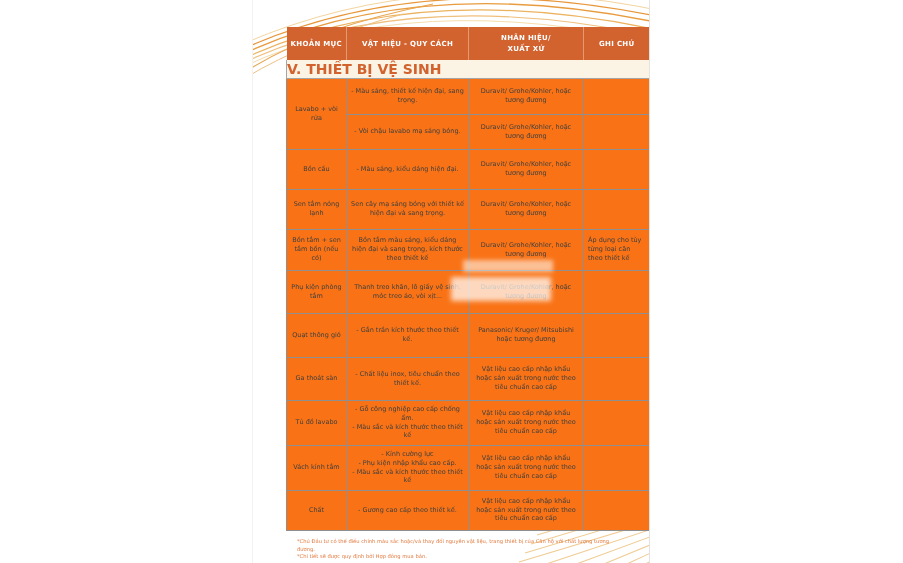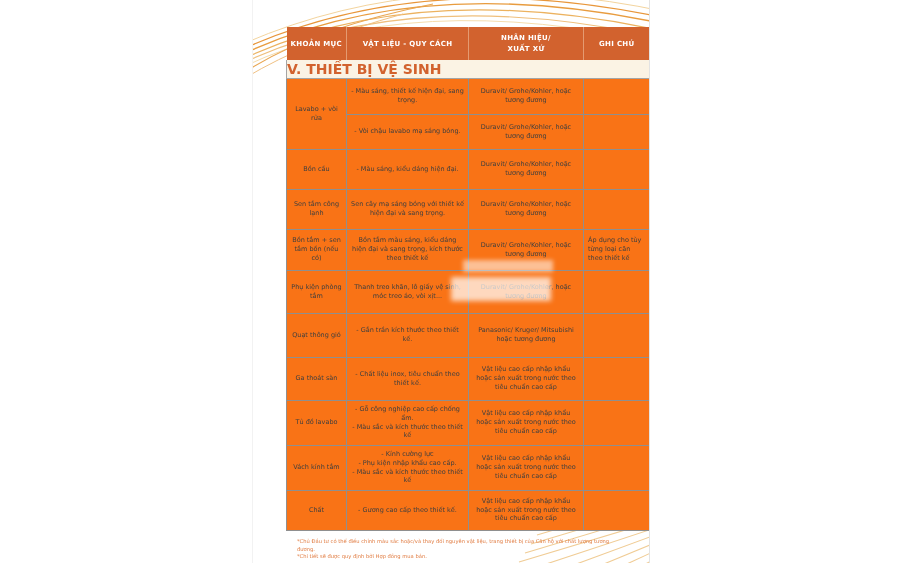--- a/index.html
+++ b/index.html
@@ -76,21 +76,21 @@
     <table class="spec">
       <colgroup>
         <col style="width:60px">
           <col style="width:122px">
           <col style="width:115px">
           <col style="width:66px">
       </colgroup>
       <thead>
         <tr>
           <th>KHOẢN MỤC</th>
-          <th>VẬT LIỆU - QUY CÁCH</th>
+          <th>VẬT HIỆU - QUY CÁCH</th>
           <th class="two-line">NHÃN HIỆU/
 XUẤT XỨ</th>
           <th>GHI CHÚ</th>
         </tr>
         <tr>
           <td class="section" colspan="4">V. THIẾT BỊ VỆ SINH</td>
         </tr>
       </thead>
       <tbody>
           <tr style="height: 36px;">
@@ -110,21 +110,21 @@
           </tr>
           <tr style="height: 40px; padding-left: 36px;">
             <td class="body c-item">Bồn cầu</td>
             <td class="body c-spec">
               <div>- Màu sáng, kiểu dáng hiện đại.</div>
             </td>
             <td class="body c-brand">Duravit/ Grohe/Kohler, hoặc tương đương</td>
             <td class="body c-note"></td>
           </tr>
           <tr style="height: 40px;">
-            <td class="body c-item">Sen tắm công lạnh</td>
+            <td class="body c-item">Sen tắm nóng lạnh</td>
             <td class="body c-spec">
               <div>Sen cây mạ sáng bóng với thiết kế hiện đại và sang trọng.</div>
             </td>
             <td class="body c-brand">Duravit/ Grohe/Kohler, hoặc tương đương</td>
             <td class="body c-note"></td>
           </tr>
           <tr style="height: 41px;">
             <td class="body c-item">Bồn tắm + sen tắm bồn (nếu có)</td>
             <td class="body c-spec">
               <div>Bồn tắm màu sáng, kiểu dáng hiện đại và sang trọng, kích thước theo thiết kế</div>

